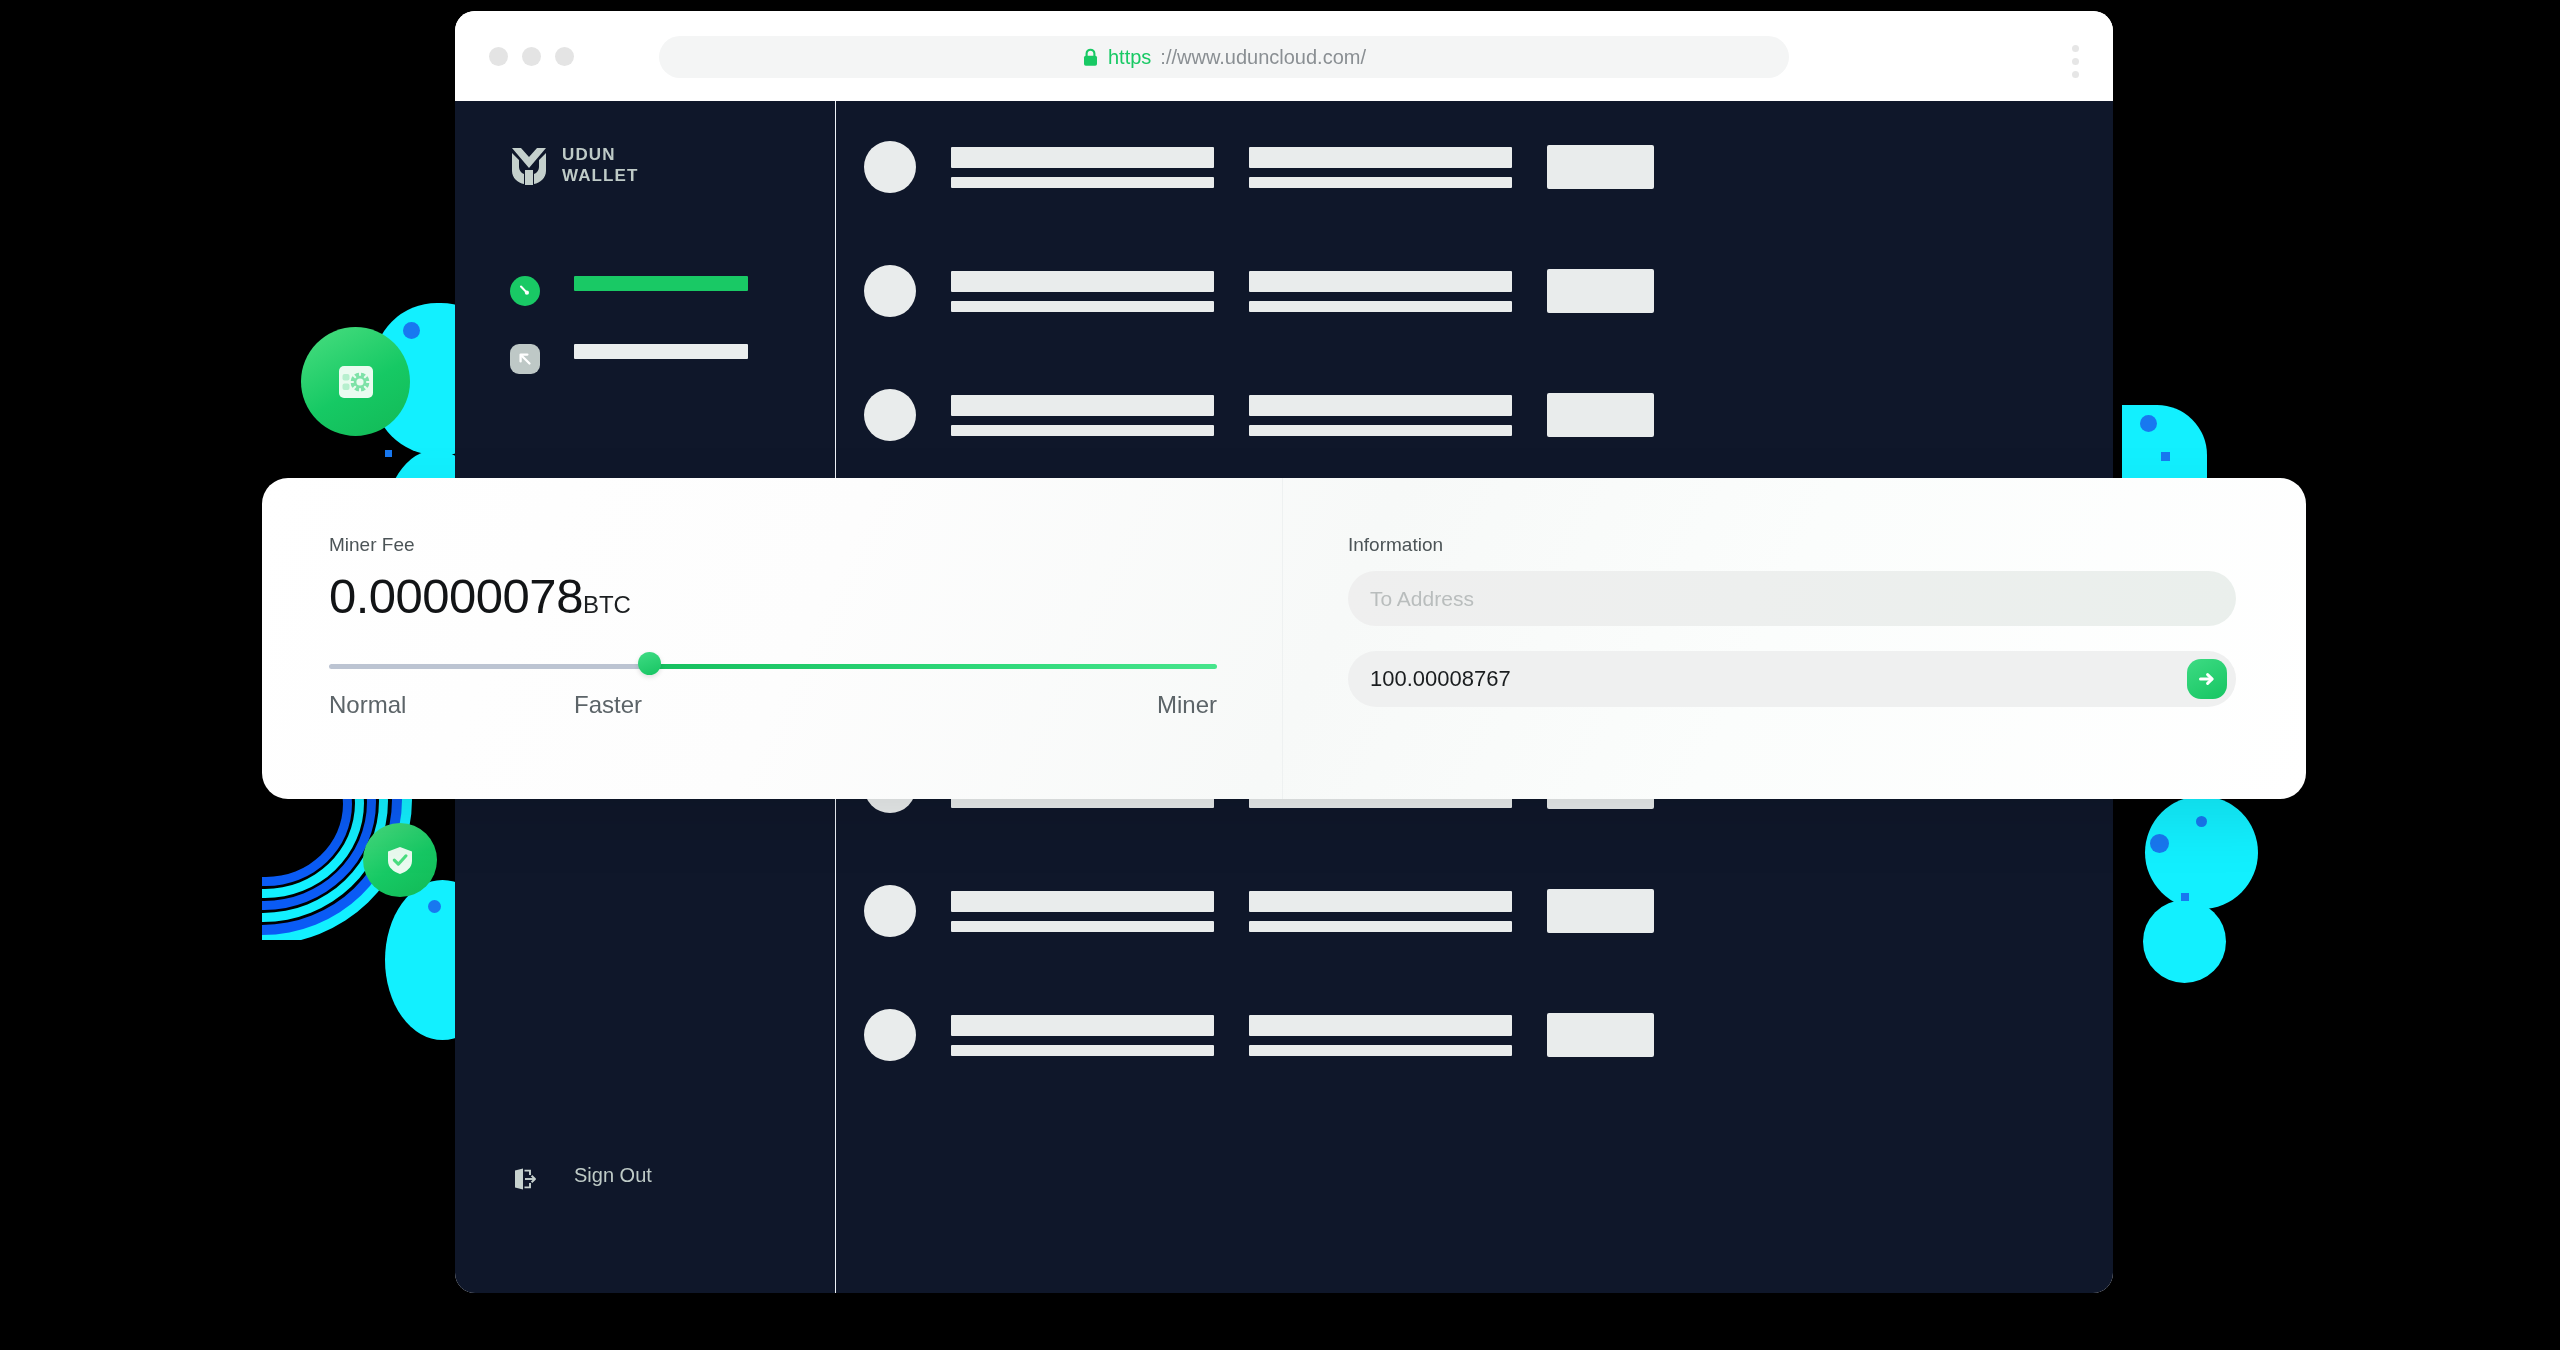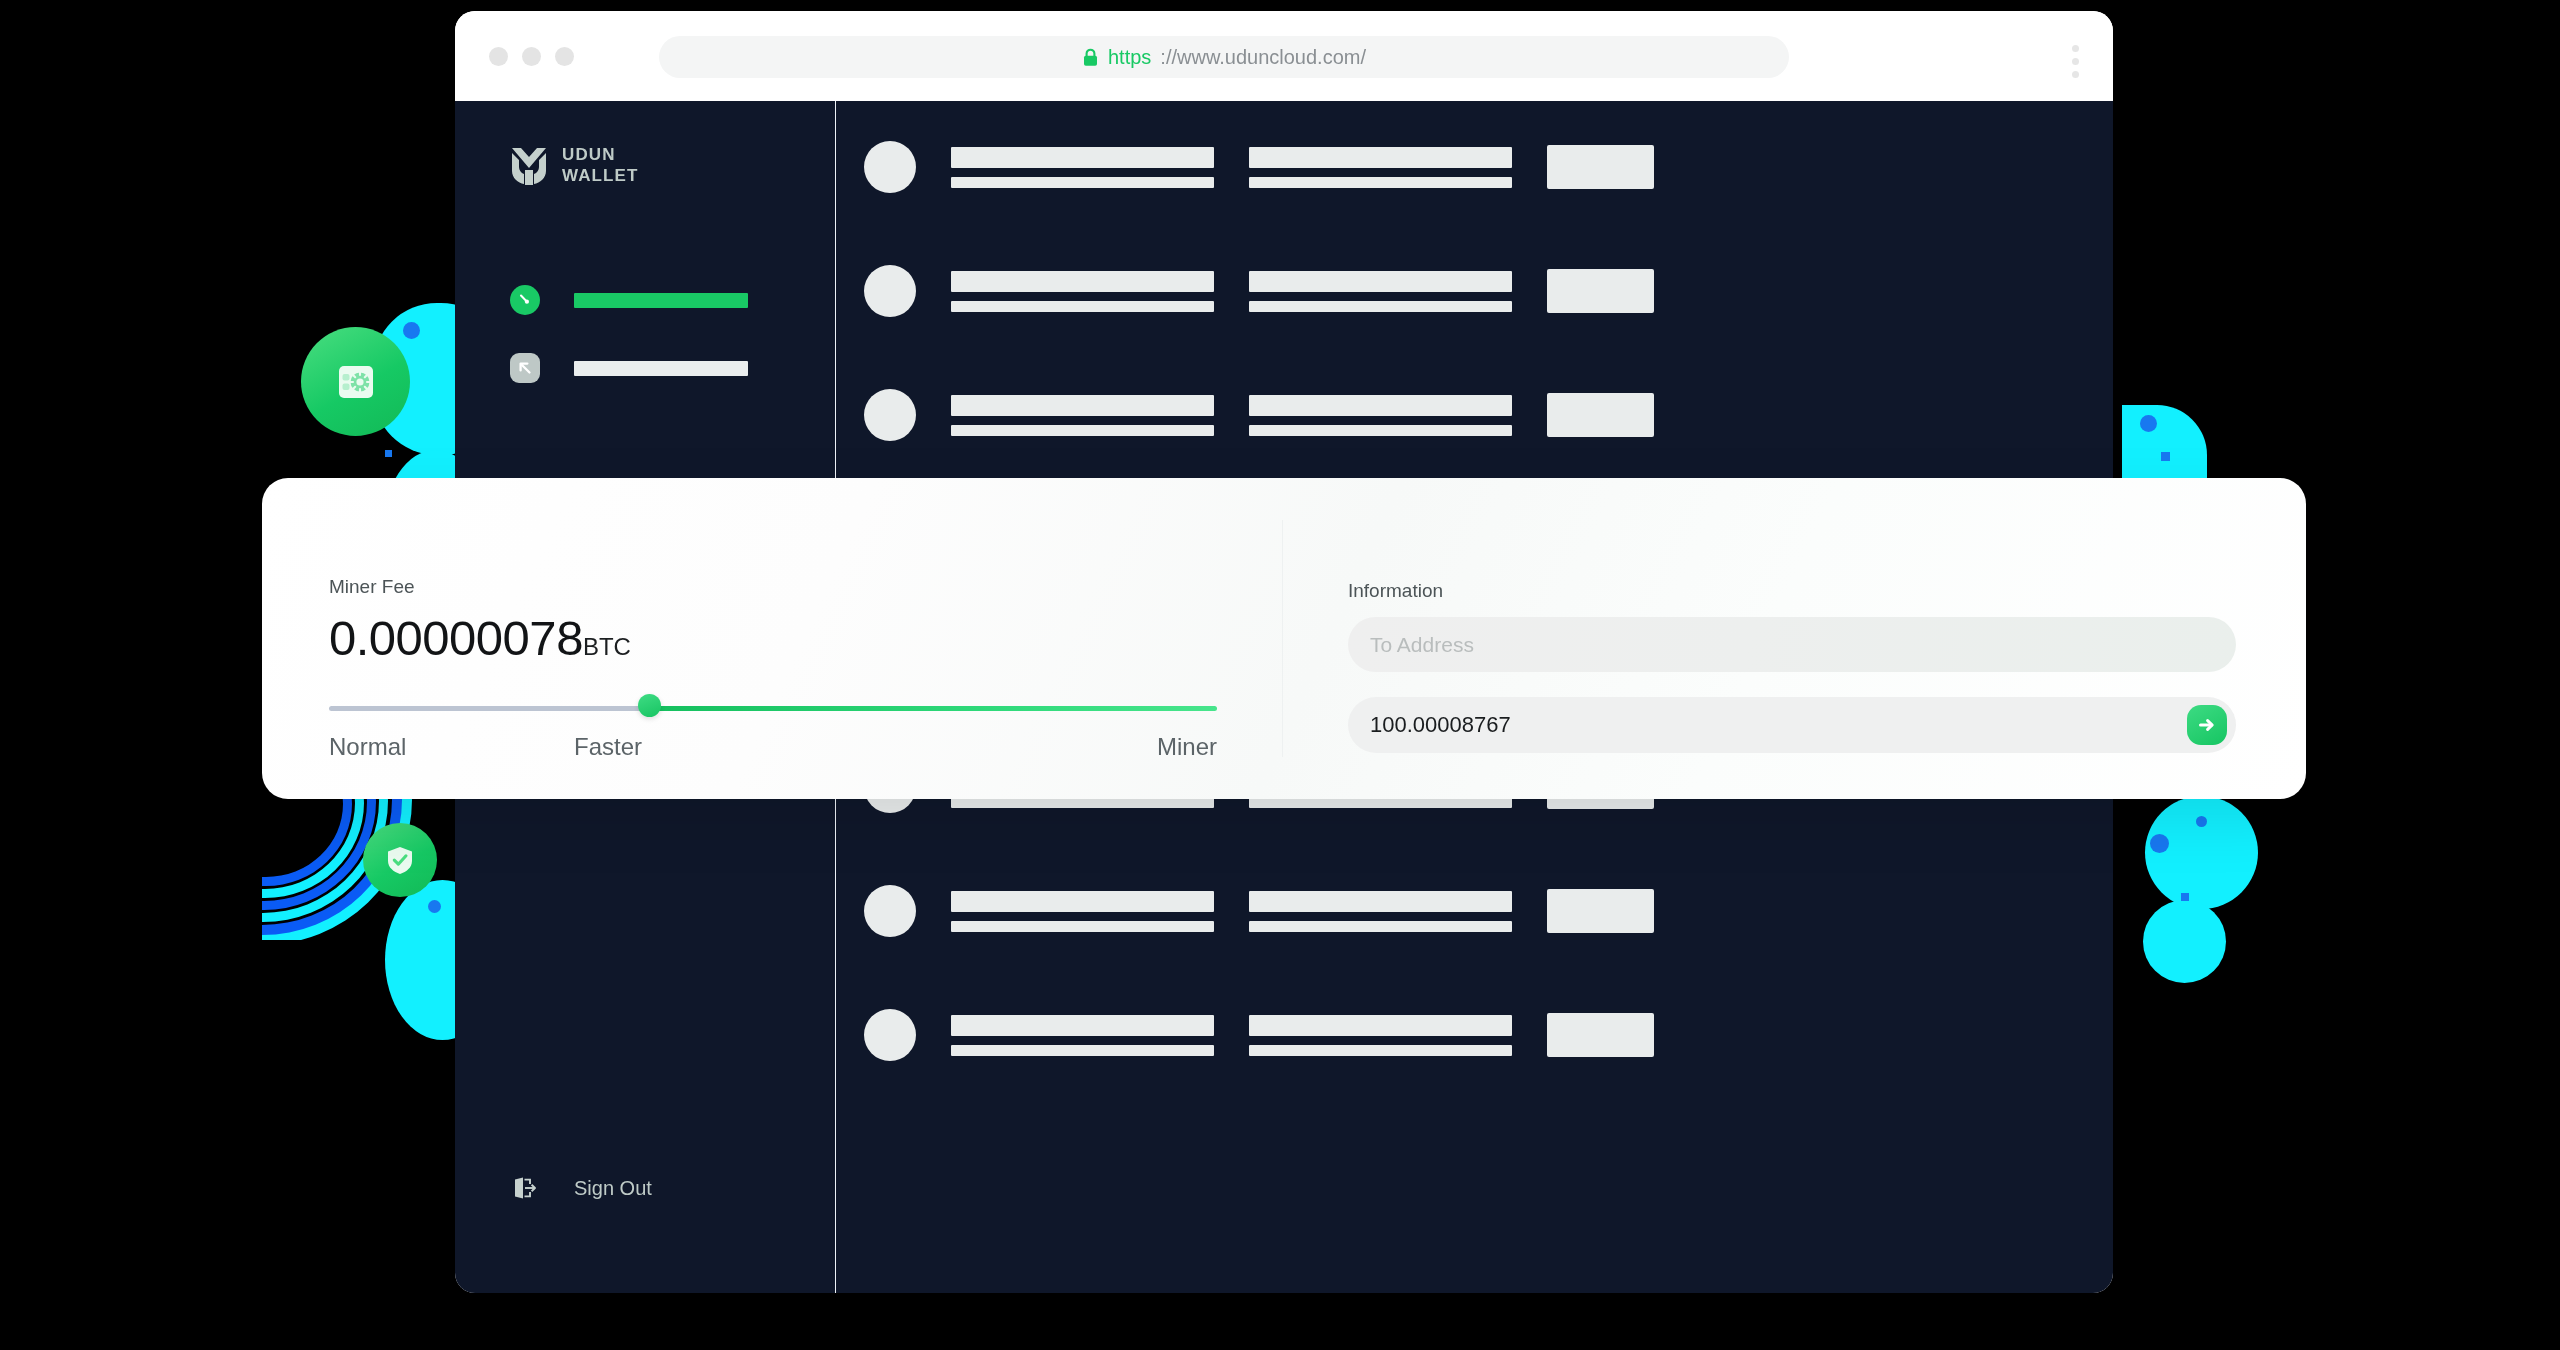--- a/index.html
+++ b/index.html
@@ -153,21 +153,20 @@
   #logo-text {
     font-size: 17px;
     line-height: 21px;
     font-weight: bold;
     color: #BFCBC7;
     letter-spacing: 1.1px;
   }
 
   .nav-item {
     display: flex;
-    align-items: center;
     height: 48px;
     margin-left: 55px;
     margin-bottom: 14px;
   }
   .nav-ic {
     width: 30px; height: 30px;
     flex: 0 0 30px;
     display: flex;
     align-items: center;
     justify-content: center;
@@ -230,21 +229,20 @@
     position: absolute;
     left: 262px;
     top: 478px;
     width: 2044px;
     height: 321px;
     background: linear-gradient(115deg,#ffffff 0%,#fdfdfd 28%,#f7f9f8 52%,#fbfdfc 72%,#ffffff 100%);
     border-radius: 26px;
     box-shadow: 0 22px 60px rgba(0,0,0,0.10);
     z-index: 20;
     display: flex;
-    align-items: center;
   }
   #modal-left {
     position: relative;
     flex: 0 0 1021px;
     border-right: 1px solid #EEF1F1;
     padding: 56px 0 0 67px;
   }
   #modal-right {
     position: relative;
     flex: 1;

